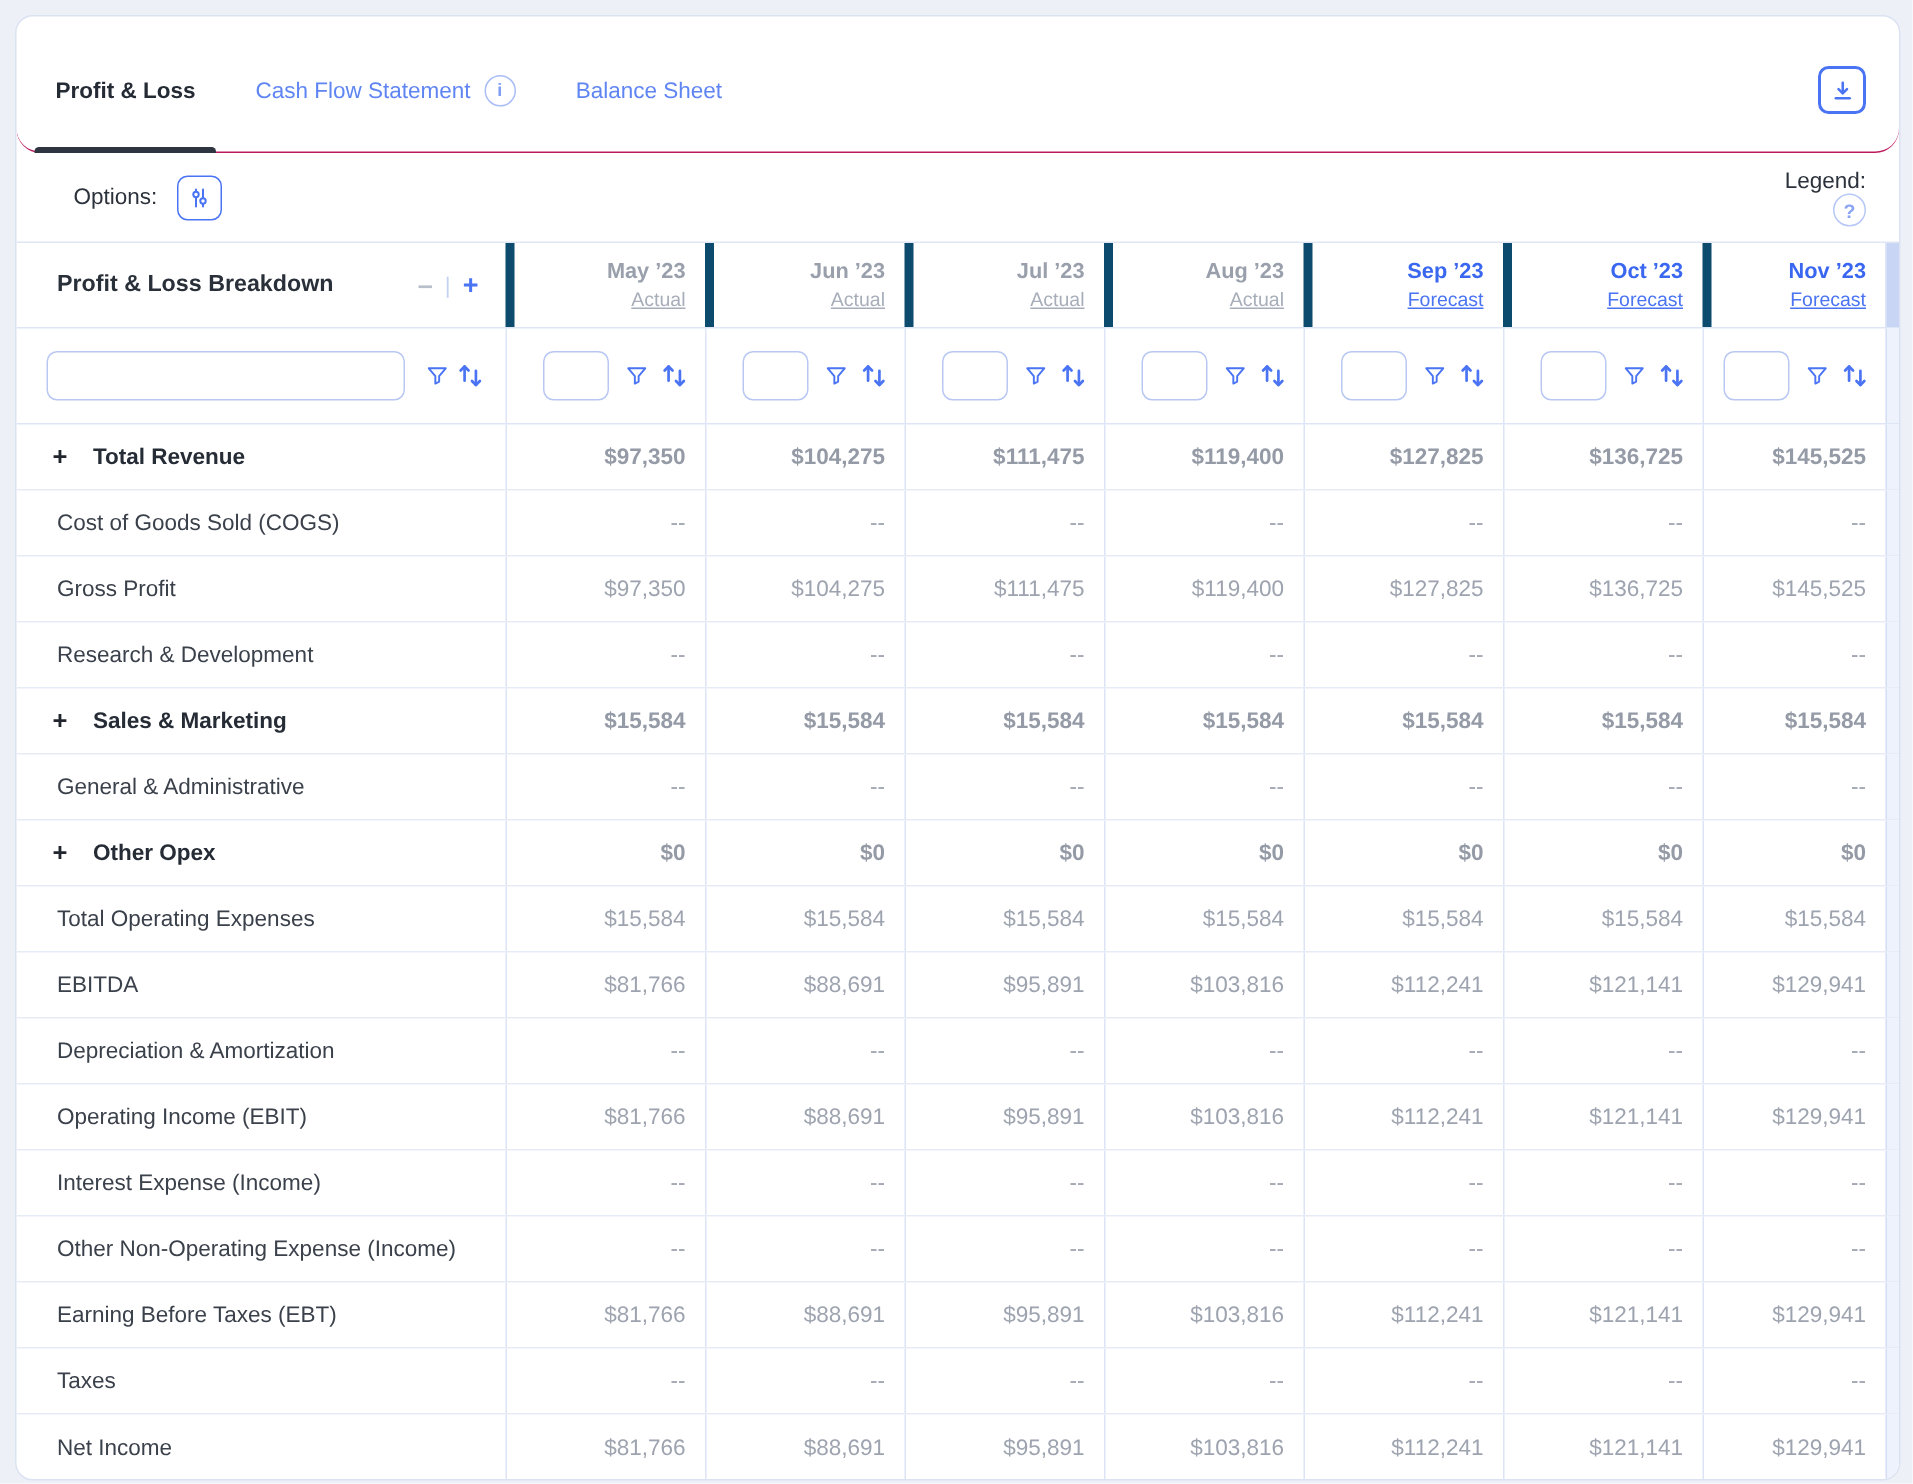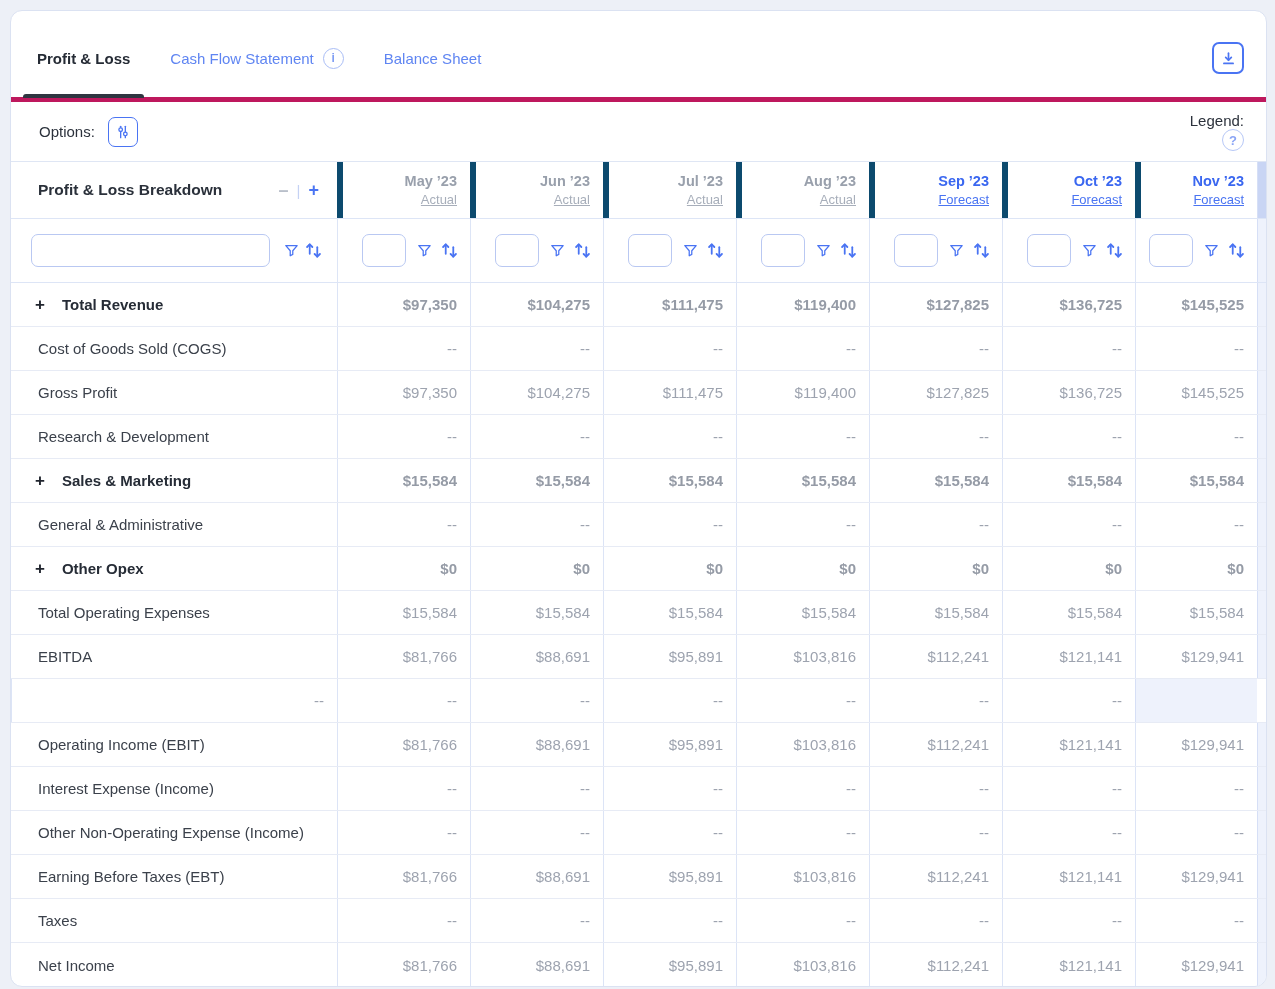--- a/index.html
+++ b/index.html
@@ -16,22 +16,23 @@
     border:1px solid #dbe2f2;
     border-radius:12px;
     overflow:hidden;
     display:flex; flex-direction:column;
   }
 
   
   .tabbar {
     display:flex; align-items:center;
     height:91px; padding:8px 22px 0 20px;
-    border-bottom:5px solid #be185d;
+    border-bottom:1px solid #be185d;
     flex-shrink:0;
+    border-radius:16px;
   }
   .tab {
     position:relative; height:100%;
     display:flex; align-items:center;
     margin-right:28px; padding:0 6px;
     font-size:15px; color:#5f85f2; cursor:pointer;
     white-space:nowrap;
   }
   .tab.active { color:#252b35; font-weight:700; }
   .tab.active::after {
@@ -48,21 +49,21 @@
   .dl-btn {
     margin-left:auto; width:32px; height:32px;
     background:#fff; border:2px solid #4a74f3; border-radius:7px;
     display:flex; align-items:center; justify-content:center;
     cursor:pointer; padding:0;
   }
 
   
   .optionsbar {
     display:flex; align-items:center;
-    height:60px; padding:0 22px 0 28px;
+    height:60px; padding:0 22px 0 38px;
     border-bottom:1px solid #dfe6f4;
     flex-shrink:0;
   }
   .bar-label { font-size:15px; color:#2c323c; }
   .sliders-btn {
     margin-left:13px; width:30px; height:30px;
     background:#fff; border:1.8px solid #4a74f3; border-radius:7px;
     display:flex; align-items:center; justify-content:center;
     cursor:pointer; padding:0;
   }
@@ -474,20 +475,23 @@
             </div>
             <div class="val-cell">$81,766</div>
             <div class="val-cell">$88,691</div>
             <div class="val-cell">$95,891</div>
             <div class="val-cell">$103,816</div>
             <div class="val-cell">$112,241</div>
             <div class="val-cell">$121,141</div>
             <div class="val-cell">$129,941</div>
             <div class="strip-cell"></div>
           </div><div class="trow body-row">
+            <div class="label-cell">
+              <span>Depreciation &amp; Amortization</span>
+            </div>
             <div class="val-cell">--</div>
             <div class="val-cell">--</div>
             <div class="val-cell">--</div>
             <div class="val-cell">--</div>
             <div class="val-cell">--</div>
             <div class="val-cell">--</div>
             <div class="val-cell">--</div>
             <div class="strip-cell"></div>
           </div><div class="trow body-row">
             <div class="label-cell">

